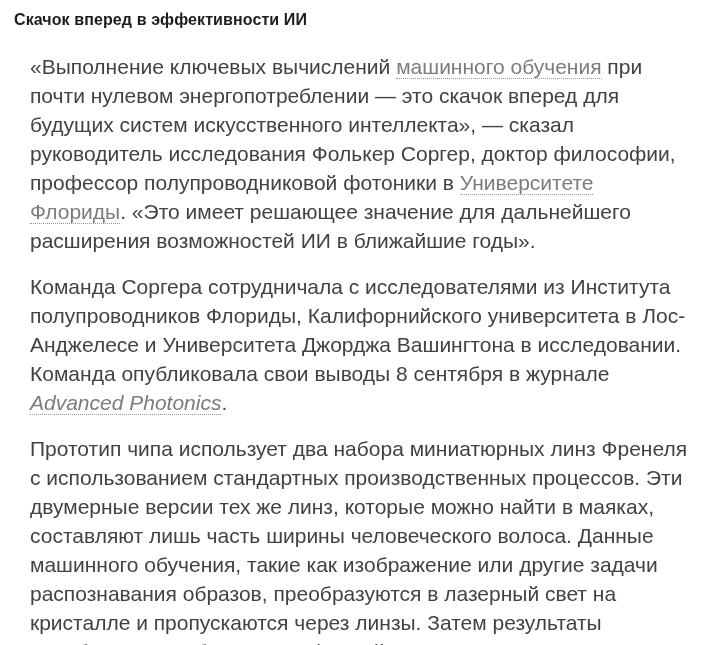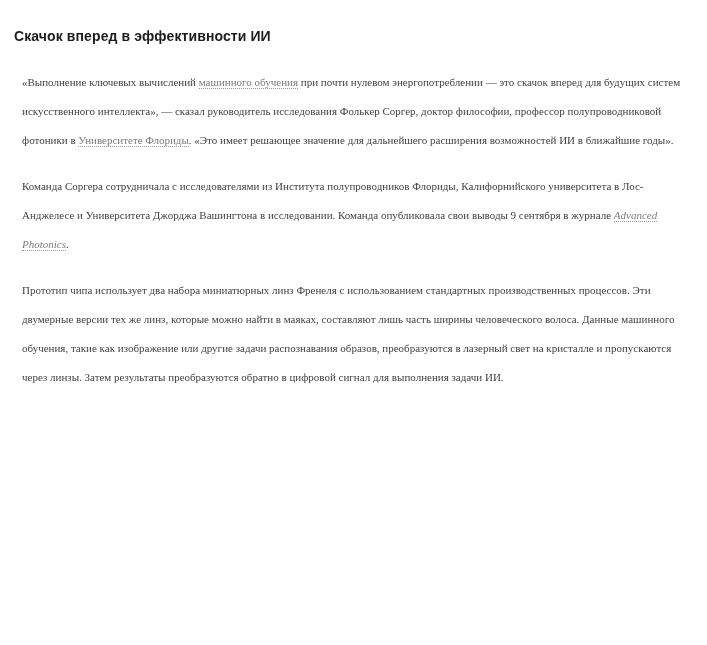--- a/index.html
+++ b/index.html
@@ -19,45 +19,44 @@
     width: 707px;
     height: 645px;
     overflow: hidden;
     font-family: "Liberation Sans", "DejaVu Sans", sans-serif;
   }
   .article {
     width: 707px;
     padding: 8px 16px 0 14px;
   }
   .article-title {
-    margin: 16px 0 20px 0;
-    font-size: 14px;
+    margin: 0 0 20px 0;
+    font-size: 16px;
     line-height: 24px;
     font-weight: 700;
     color: var(--title-color);
     letter-spacing: 0.1px;
   }
   .article-body p {
-    margin: 0 0 17px 8px;
-    font-size: 11px;
+    margin: 0 0 17px 16px;
+    font-size: 21px;
     line-height: 29px;
     color: var(--body-color);
-    font-family: Liberation Serif, serif;
   }
   a.inline-link {
     color: var(--link-color);
     text-decoration: none;
     border-bottom: 1px dotted var(--link-underline);
     cursor: pointer;
   }
   .italic { font-style: italic; }
 </style>
 </head>
 <body>
 
 <main class="article">
   <h1 class="article-title">Скачок вперед в эффективности ИИ</h1>
   <section class="article-body" id="article-body">
       <p><span>«Выполнение ключевых вычислений </span><a class="inline-link" href="#">машинного обучения</a><span> при почти нулевом энергопотреблении — это скачок вперед для будущих систем искусственного интеллекта», — сказал руководитель исследования Фолькер Соргер, доктор философии, профессор полупроводниковой фотоники в </span><a class="inline-link" href="#">Университете Флориды</a><span>. «Это имеет решающее значение для дальнейшего расширения возможностей ИИ в ближайшие годы».</span></p>
-      <p><span>Команда Соргера сотрудничала с исследователями из Института полупроводников Флориды, Калифорнийского университета в Лос-Анджелесе и Университета Джорджа Вашингтона в исследовании. Команда опубликовала свои выводы 9 сентября в журнале </span><a class="inline-link italic" href="#">Advanced Photonics</a><span>.</span></p>
+      <p><span>Команда Соргера сотрудничала с исследователями из Института полупроводников Флориды, Калифорнийского университета в Лос-Анджелесе и Университета Джорджа Вашингтона в исследовании. Команда опубликовала свои выводы 8 сентября в журнале </span><a class="inline-link italic" href="#">Advanced Photonics</a><span>.</span></p>
       <p><span>Прототип чипа использует два набора миниатюрных линз Френеля с использованием стандартных производственных процессов. Эти двумерные версии тех же линз, которые можно найти в маяках, составляют лишь часть ширины человеческого волоса. Данные машинного обучения, такие как изображение или другие задачи распознавания образов, преобразуются в лазерный свет на кристалле и пропускаются через линзы. Затем результаты преобразуются обратно в цифровой сигнал для выполнения задачи ИИ.</span></p>
     </section>
 </main>
 
 </body></html>

